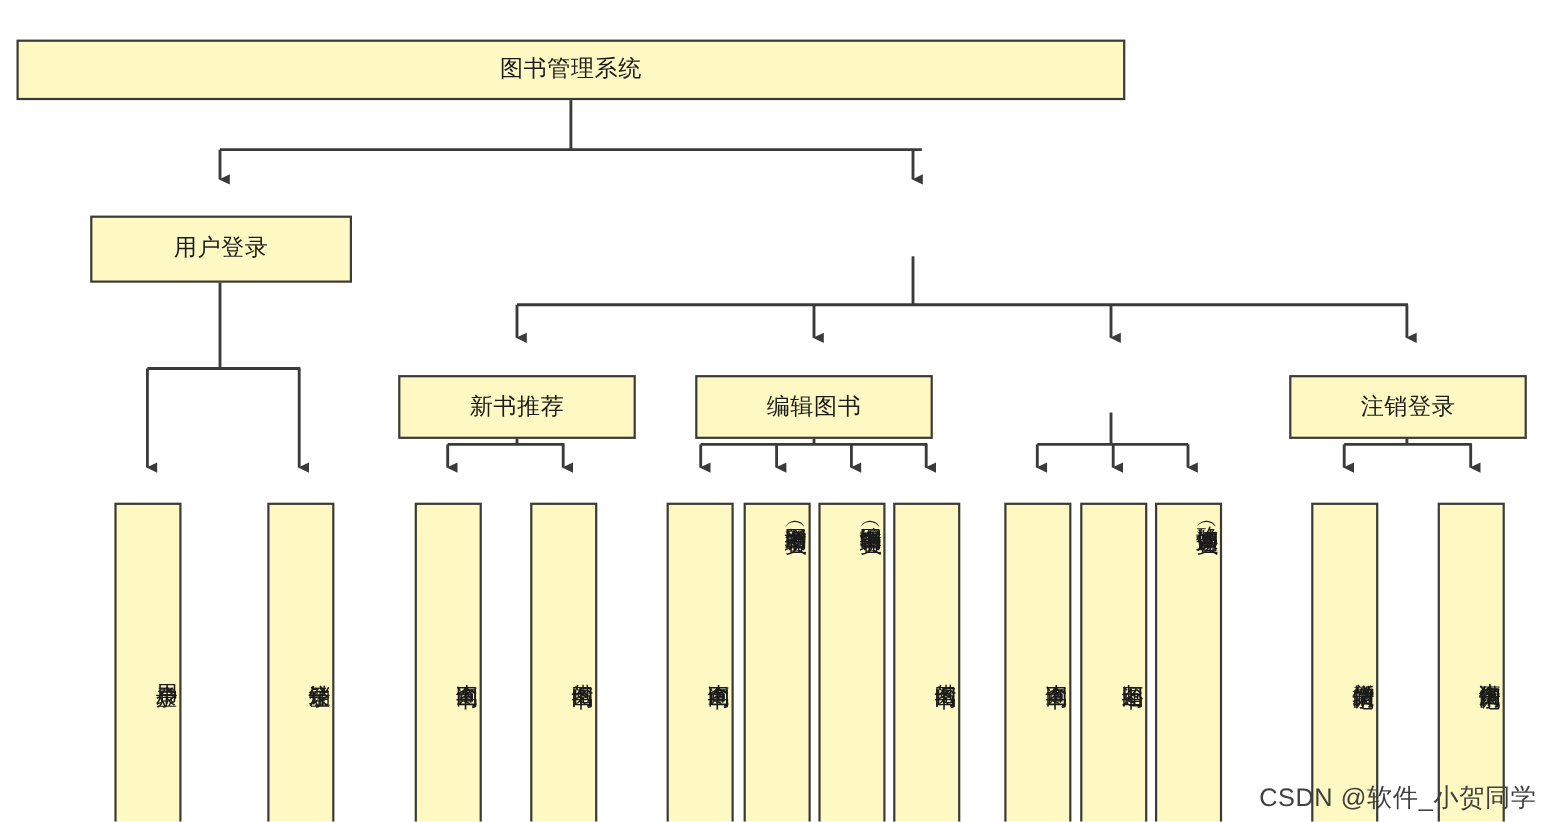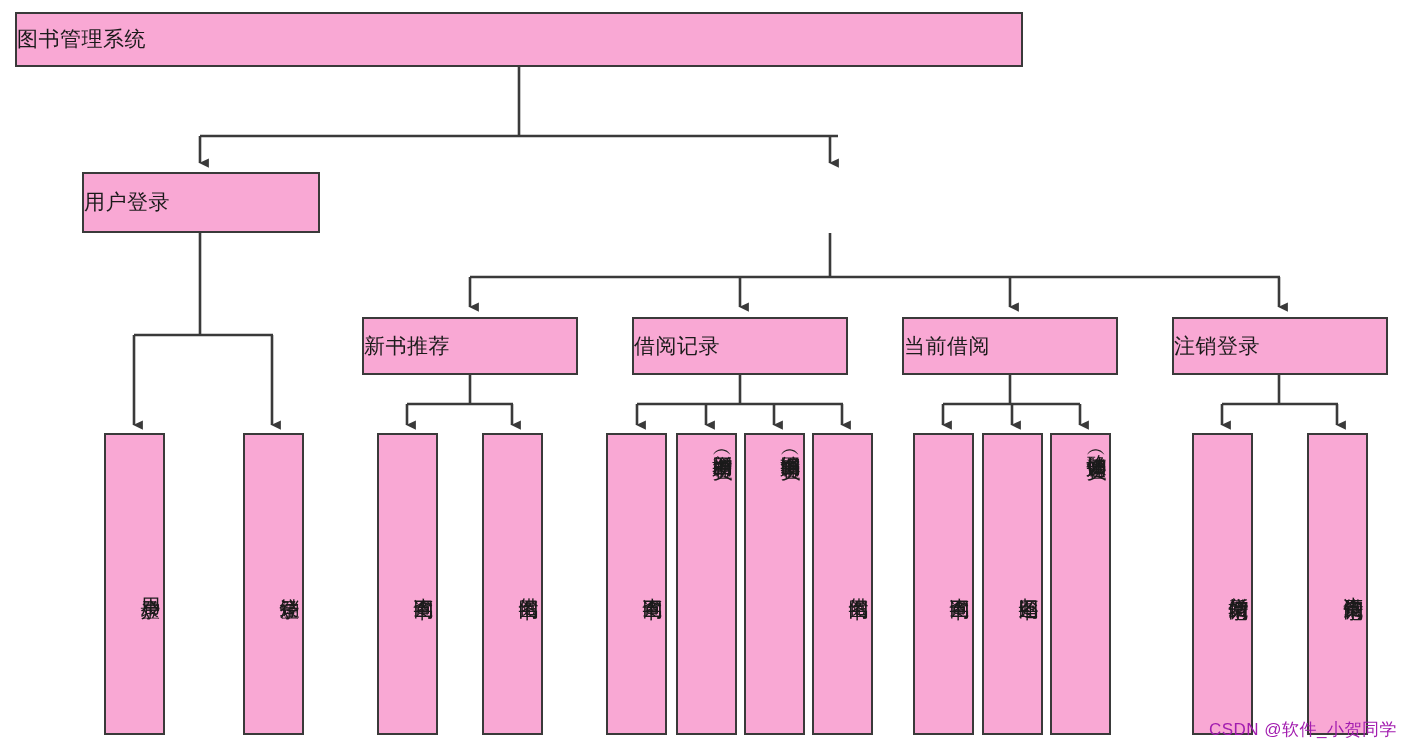--- a/index.html
+++ b/index.html
@@ -22,26 +22,27 @@
     position: absolute;
     left: 0;
     top: 0;
     width: 1405px;
     height: 747px;
   }
   .node {
     position: absolute;
     box-sizing: border-box;
     border: 2.5px solid #3a3a3a;
-    background: #f9a8d4;
+    background: #fef9c3;
     color: #1b1b1b;
     display: flex;
     align-items: center;
-    justify-content: flex-start;
+    justify-content: center;
     z-index: 2;
+    margin-top: 24px;
   }
   .node .label {
     font-size: 21px;
     line-height: 1.15;
     letter-spacing: 0.5px;
     white-space: nowrap;
     color: #1b1b1b;
   }
   .node.leaf {
     align-items: flex-start;
@@ -59,22 +60,22 @@
     display: block;
   }
   .node.leaf.vcenter {
     align-items: center;
     padding-top: 0;
   }
   #watermark {
     position: absolute;
     right: 8px;
     bottom: 6px;
-    font-size: 17px;
-    color: #a21caf;
+    font-size: 23px;
+    color: #404040;
     letter-spacing: 0.5px;
     z-index: 5;
     white-space: nowrap;
     font-family: "Liberation Sans", "DejaVu Sans", sans-serif;
   }
 </style>
 </head>
 <body>
 
 <div id="diagram-root">
@@ -136,26 +137,23 @@
   <div class="node" style="left:82px; top:172px; width:238px; height:61px;">
     <span class="label">用户登录</span>
   </div>
 
 
   <div class="node" style="left:362px; top:317px; width:216px; height:58px;">
     <span class="label">新书推荐</span>
   </div>
 
   <div class="node" style="left:632px; top:317px; width:216px; height:58px;">
-    <span class="label">借阅记录</span>
-  </div>
-
-  <div class="node" style="left:902px; top:317px; width:216px; height:58px;">
-    <span class="label">当前借阅</span>
-  </div>
+    <span class="label">编辑图书</span>
+  </div>
+
 
   <div class="node" style="left:1172px; top:317px; width:216px; height:58px;">
     <span class="label">注销登录</span>
   </div>
 
   <div class="node leaf vcenter" style="left:104px; top:433px; width:61px; height:302px;">
     <span class="label">用户登录</span>
   </div>
 
   <div class="node leaf vcenter" style="left:243px; top:433px; width:61px; height:302px;">

